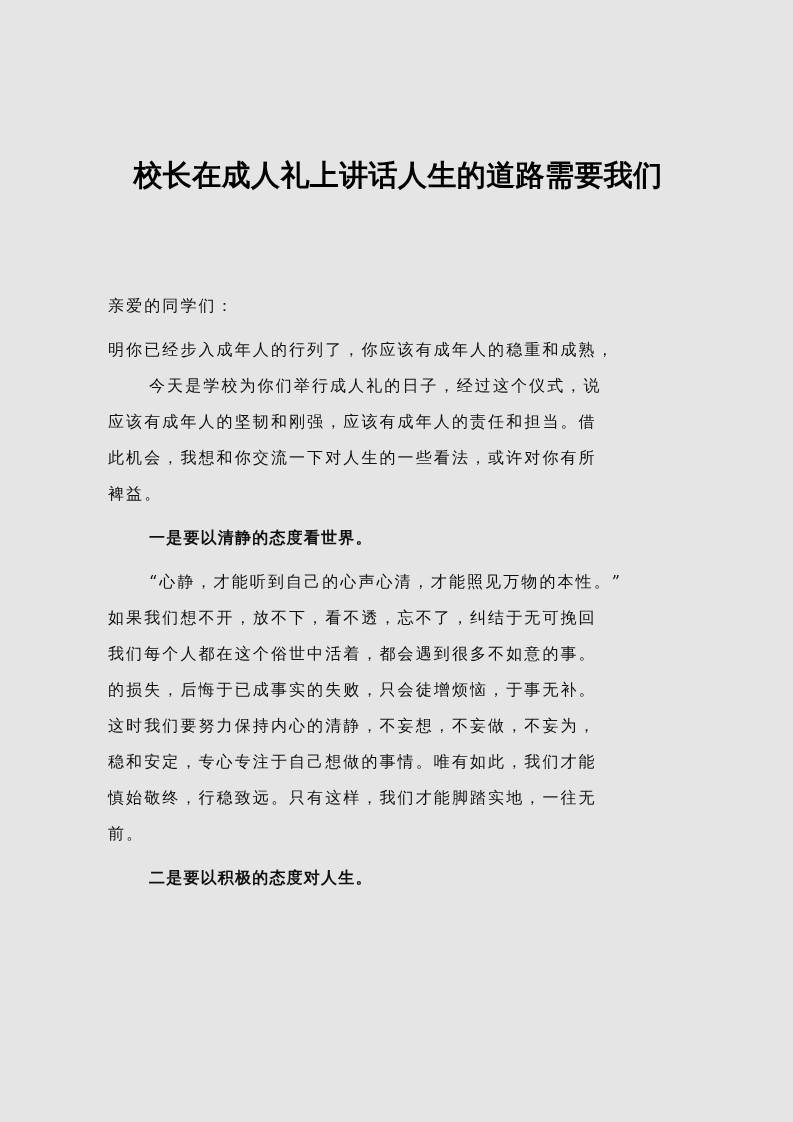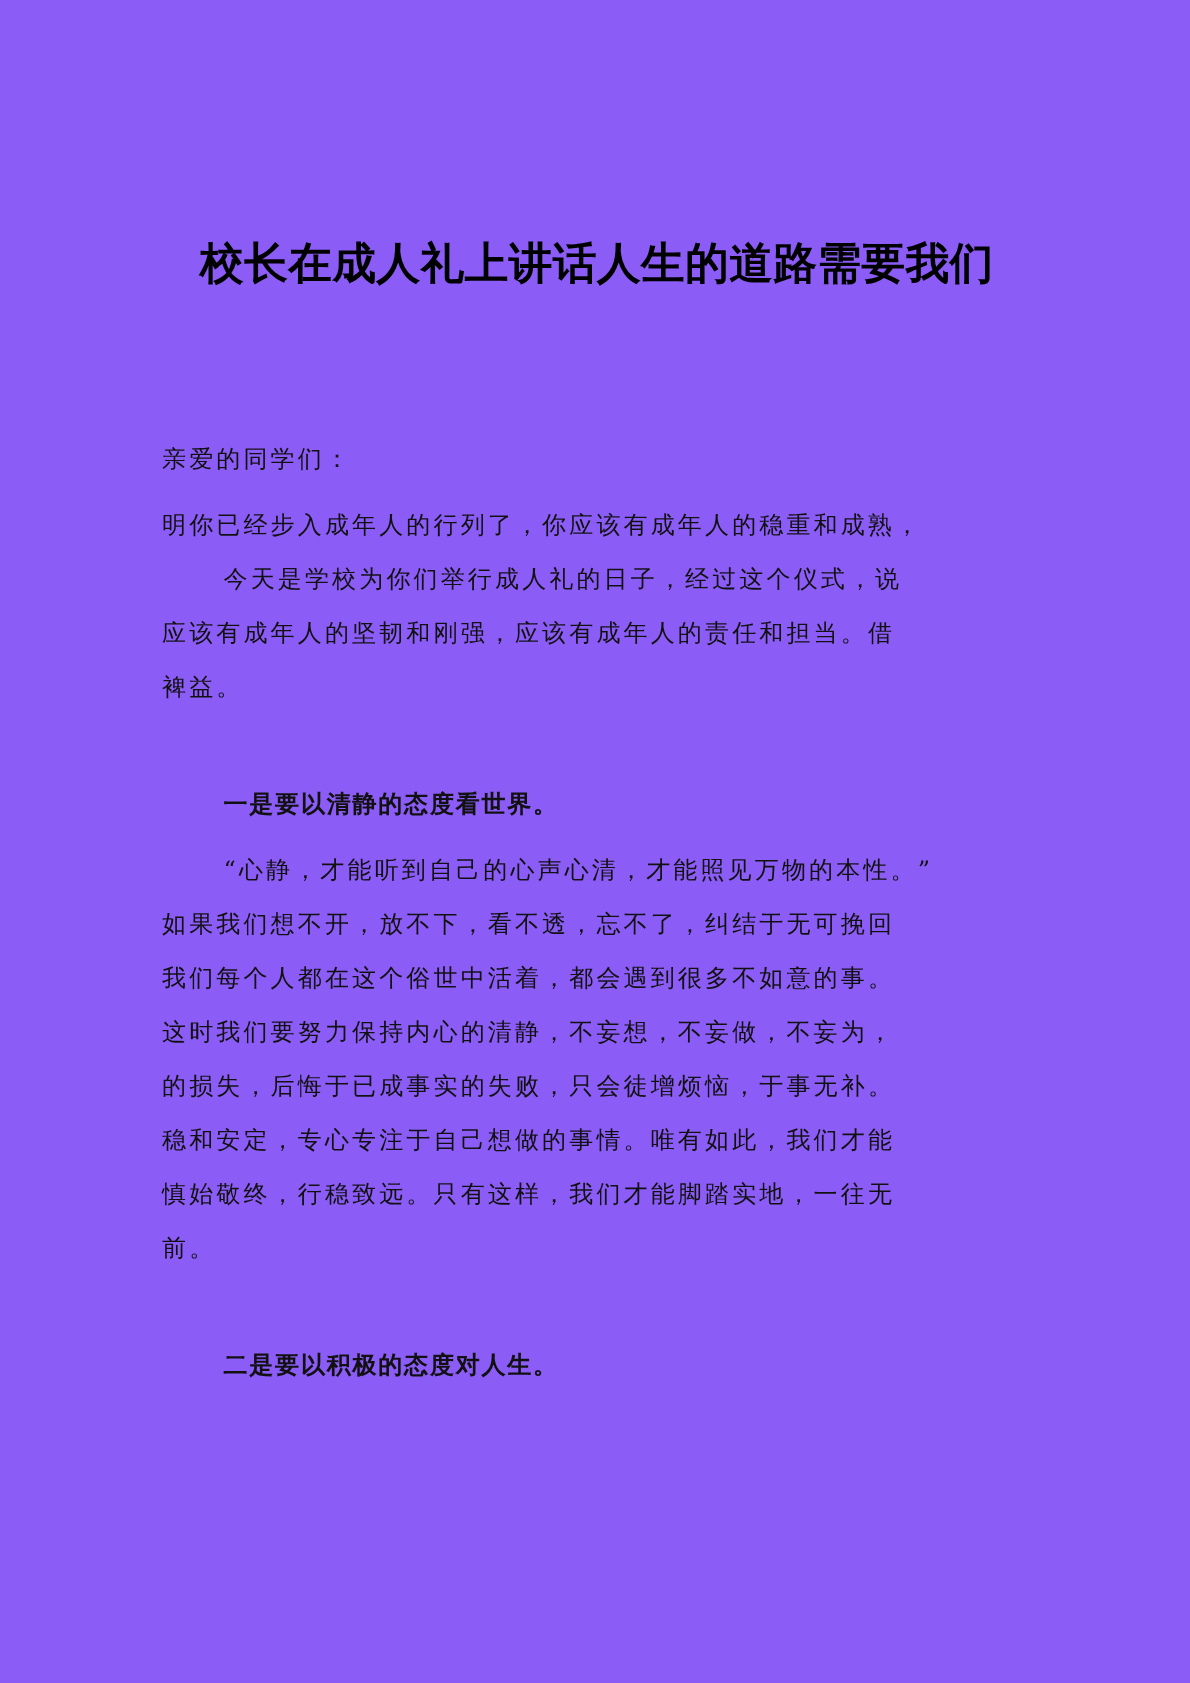--- a/index.html
+++ b/index.html
@@ -1,70 +1,71 @@
 <!DOCTYPE html>
 <html><head>
 <meta charset="utf-8">
 <style>
   html, body { margin: 0; padding: 0; background: #ffffff; }
   body { width: 793px; height: 1122px; position: relative; overflow: hidden; }
   .page {
     position: absolute; left: 0; top: 0; width: 793px; height: 1122px;
-    background: #8b5cf6; color: #000000;
+    background: #e5e5e5; color: #000000;
   }
   .title {
     position: absolute; left: 108px; top: 158px; width: 580px;
     font-family: "DejaVu Sans", sans-serif; font-weight: bold;
     font-size: 29px; line-height: 35px; letter-spacing: 0.4px;
     text-align: center; color: #000;
   }
   .title .tl { display: block; white-space: nowrap; }
   .body {
     position: absolute; left: 108px; top: 288px; width: 580px;
     font-family: "DejaVu Serif", serif; font-size: 16px; color: #111;
   }
   .line {
     display: block; white-space: nowrap; height: 36px; line-height: 36px;
     letter-spacing: 2.1px;
   }
   .indent { padding-left: 41px; }
-  .heading { font-family: "DejaVu Sans", sans-serif; font-weight: 600; letter-spacing: 1.2px; margin-top: 34px; }
+  .heading { font-family: "DejaVu Sans", sans-serif; font-weight: 600; letter-spacing: 1.2px; }
   .gap { height: 8px; display: block; }
 </style>
 </head>
 <body>
 
 <div class="page">
   <div class="title">
     <span class="tl">校长在成人礼上讲话人生的道路需要我们</span>
   </div>
 
   <div class="body">
     <span class="line">亲爱的同学们：</span>
     <span class="gap"></span>
 
     <div>
       <span class="line">明你已经步入成年人的行列了，你应该有成年人的稳重和成熟，</span>
       <span class="line indent">今天是学校为你们举行成人礼的日子，经过这个仪式，说</span>
       <span class="line">应该有成年人的坚韧和刚强，应该有成年人的责任和担当。借</span>
+      <span class="line">此机会，我想和你交流一下对人生的一些看法，或许对你有所</span>
       <span class="line">裨益。</span>
     </div>
     <span class="gap"></span>
 
     <div>
       <span class="line indent heading">一是要以清静的态度看世界。</span>
     </div>
     <span class="gap"></span>
 
     <div>
       <span class="line indent">“心静，才能听到自己的心声心清，才能照见万物的本性。”</span>
       <span class="line">如果我们想不开，放不下，看不透，忘不了，纠结于无可挽回</span>
       <span class="line">我们每个人都在这个俗世中活着，都会遇到很多不如意的事。</span>
+      <span class="line">的损失，后悔于已成事实的失败，只会徒增烦恼，于事无补。</span>
       <span class="line">这时我们要努力保持内心的清静，不妄想，不妄做，不妄为，</span>
-      <span class="line">的损失，后悔于已成事实的失败，只会徒增烦恼，于事无补。</span>
       <span class="line">稳和安定，专心专注于自己想做的事情。唯有如此，我们才能</span>
       <span class="line">慎始敬终，行稳致远。只有这样，我们才能脚踏实地，一往无</span>
       <span class="line">前。</span>
     </div>
     <span class="gap"></span>
 
     <div>
       <span class="line indent heading">二是要以积极的态度对人生。</span>
     </div>
   </div>

